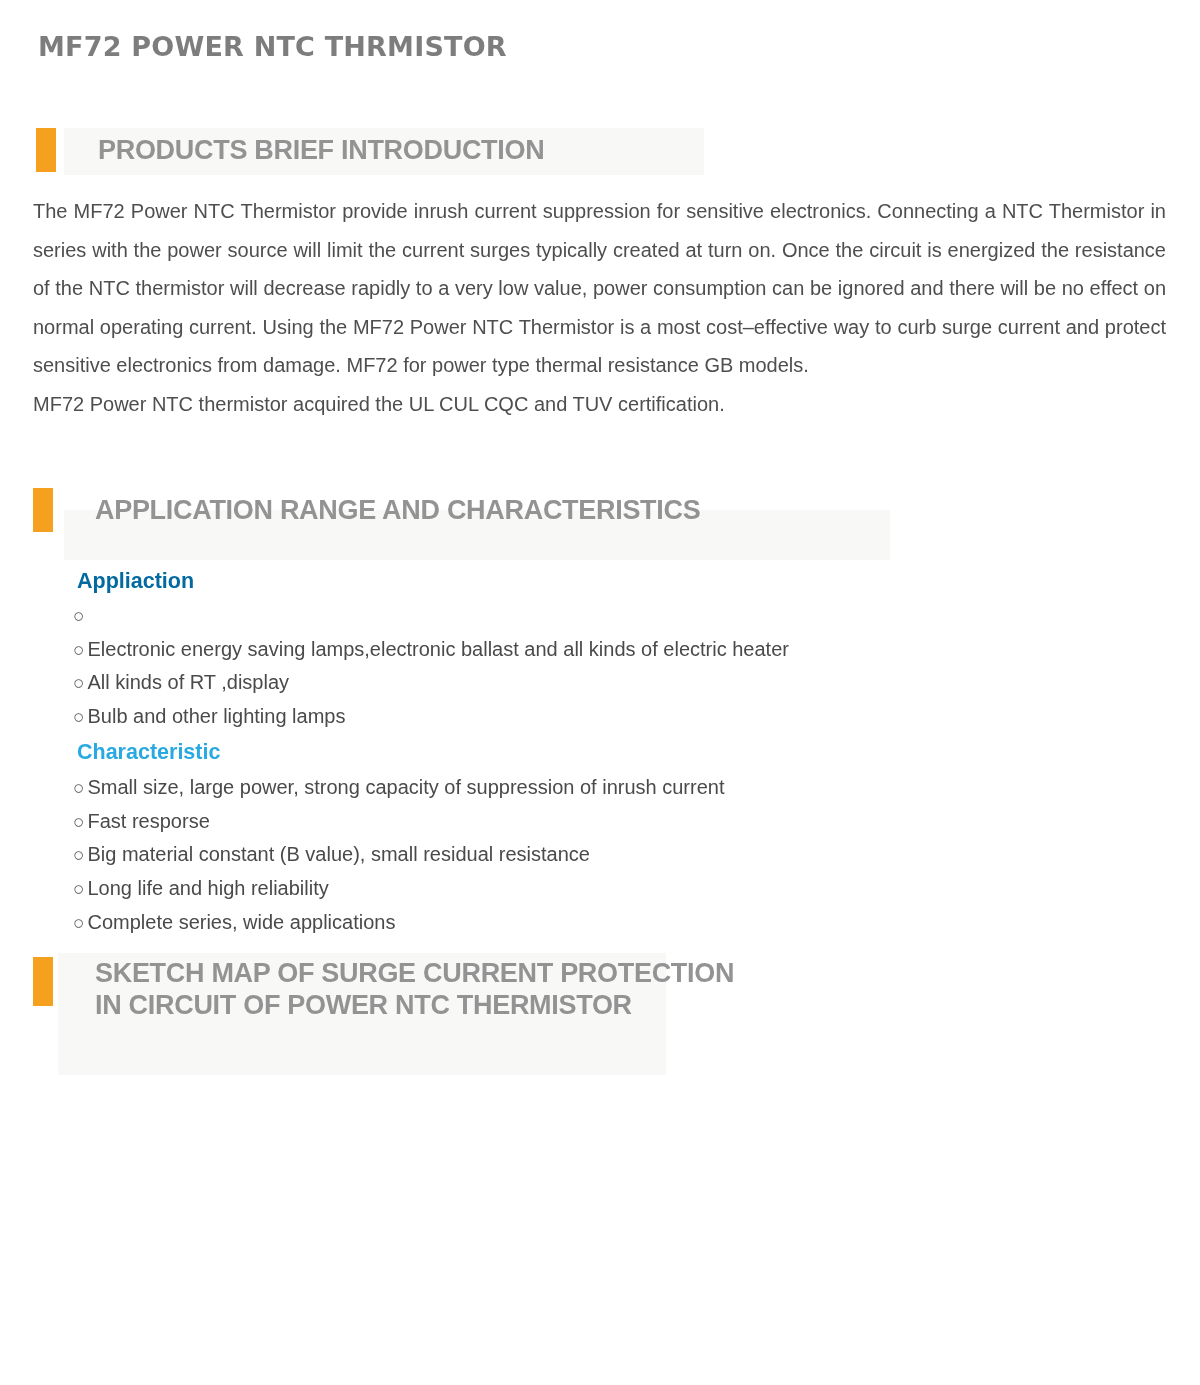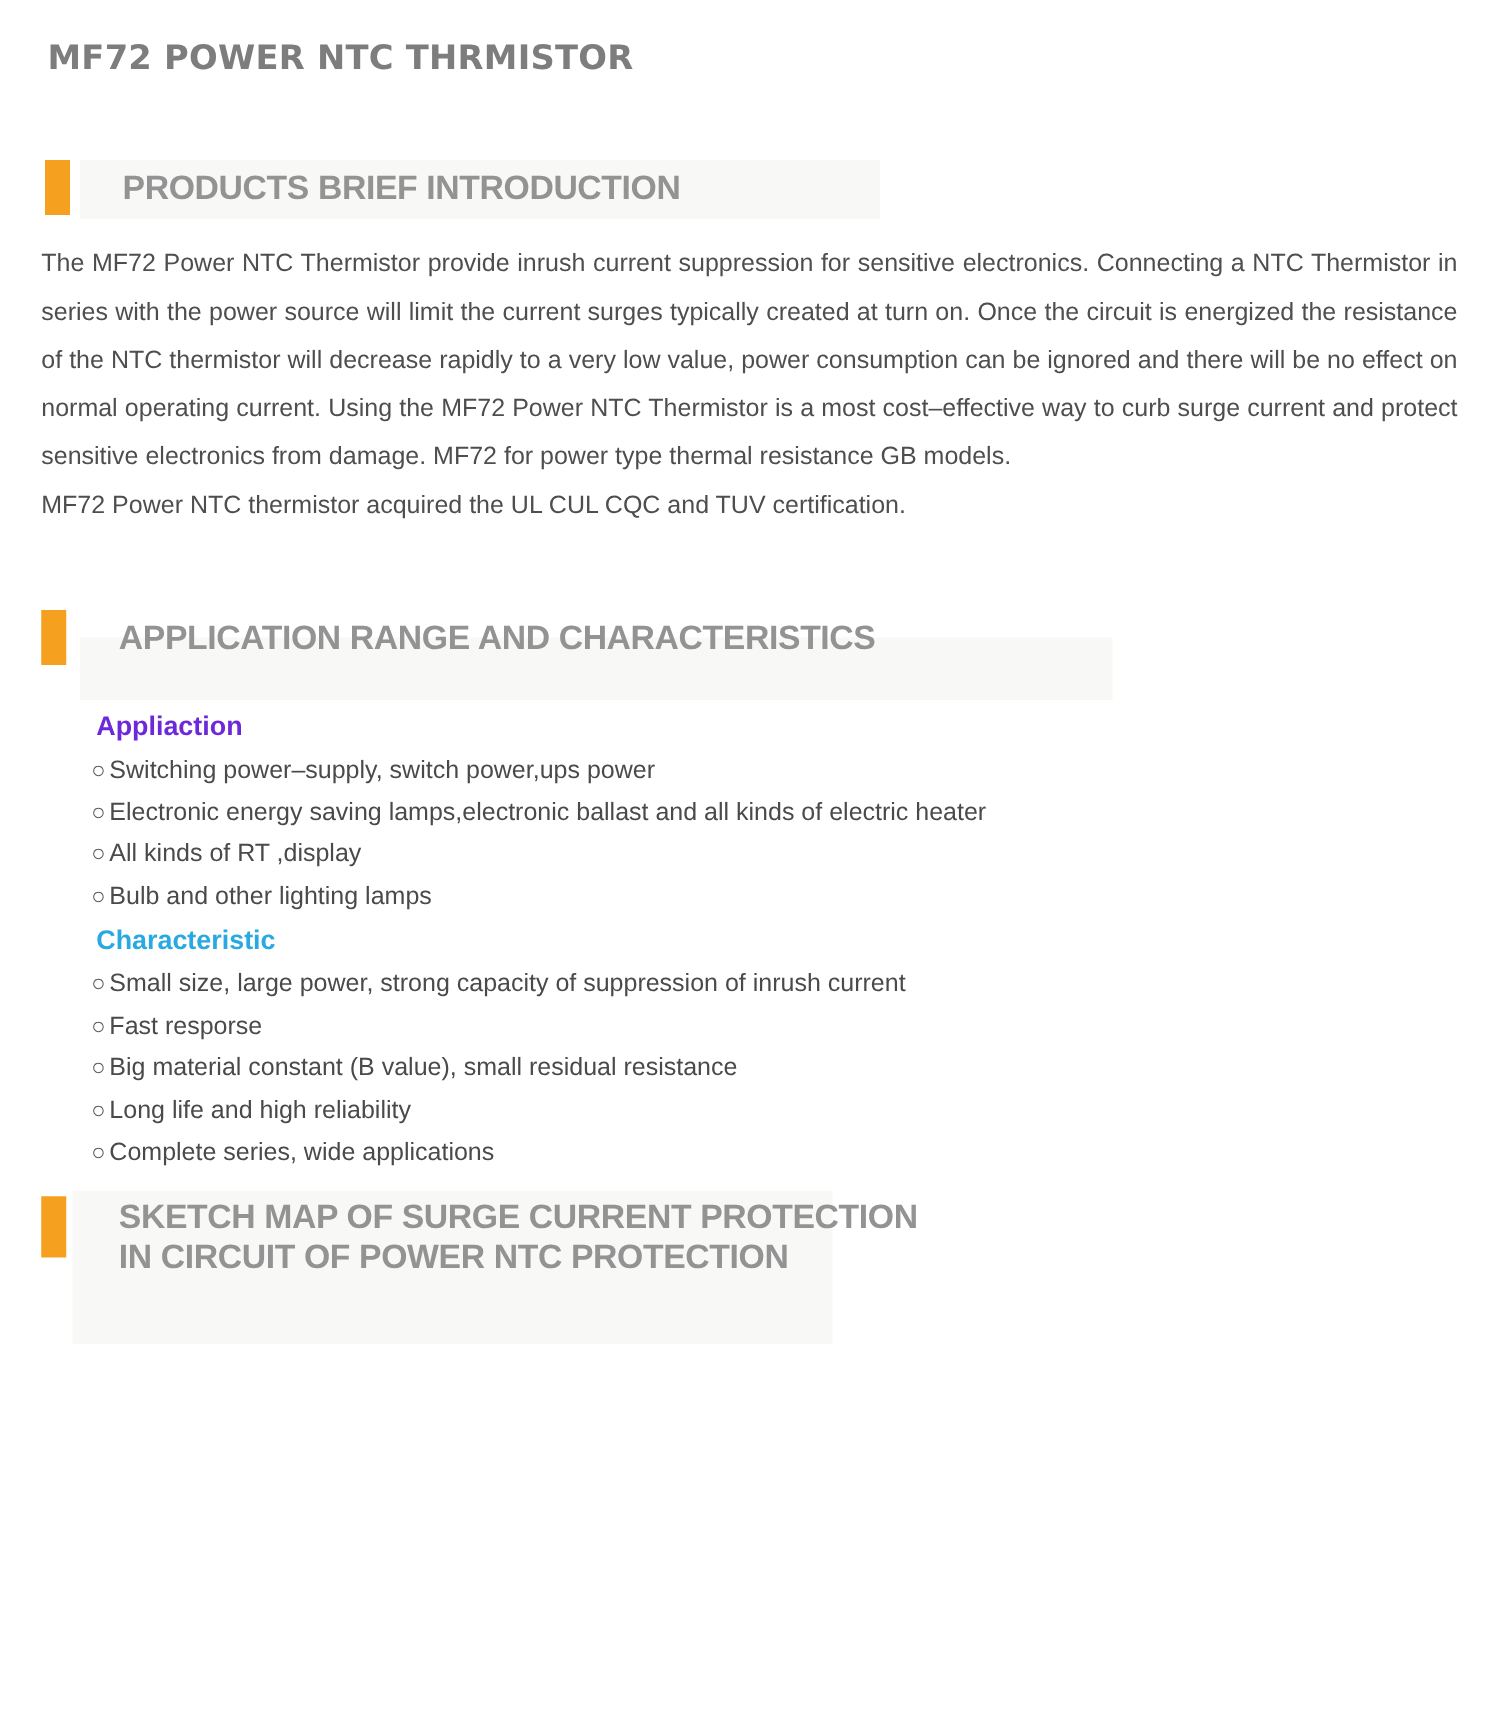--- a/index.html
+++ b/index.html
@@ -58,25 +58,24 @@
   <div class="para">
     <p class="justify">The MF72 Power NTC Thermistor provide inrush current suppression for sensitive electronics. Connecting a NTC Thermistor in series with the power source will limit the current surges typically created at turn on. Once the circuit is energized the resistance of the NTC thermistor will decrease rapidly to a very low value, power consumption can be ignored and there will be no effect on normal operating current. Using the MF72 Power NTC Thermistor is a most cost–effective way to curb surge current and protect sensitive electronics from damage. MF72 for power type thermal resistance GB models.</p>
     <p>MF72 Power NTC thermistor acquired the UL CUL CQC and TUV certification.</p>
   </div>
 
   <div class="shead" id="shead2">
     <span class="bar" style="background: rgb(245, 161, 31);"></span>
     <span class="htxt" style="color: rgb(147, 147, 147);">APPLICATION RANGE AND CHARACTERISTICS</span>
   </div>
 
-  <p class="bluehead" id="app-label" style="color: #6d28d9;">Appliaction</p>
+  <p class="bluehead" id="app-label" style="color: #0369a1;">Appliaction</p>
   <ul class="blist" id="app-list">
       <li>
         <span class="dot">○</span>
-        <span>Switching power–supply, switch power,ups power</span>
       </li>
       <li>
         <span class="dot">○</span>
         <span>Electronic energy saving lamps,electronic ballast and all kinds of electric heater</span>
       </li>
       <li>
         <span class="dot">○</span>
         <span>All kinds of RT ,display</span>
       </li>
       <li>
@@ -106,21 +105,21 @@
       <li>
         <span class="dot">○</span>
         <span>Complete series, wide applications</span>
       </li>
     </ul>
 
   <div class="shead" id="shead3">
     <span class="bar" style="background: rgb(245, 161, 31);"></span>
     <span class="htxt" style="color: rgb(147, 147, 147);">
       <span style="display:block">SKETCH MAP OF SURGE CURRENT PROTECTION</span>
-      <span style="display:block">IN CIRCUIT OF POWER NTC PROTECTION</span>
+      <span style="display:block">IN CIRCUIT OF POWER NTC THERMISTOR</span>
     </span>
   </div>
 
   <svg id="sketch-chart" width="700" height="280" viewBox="0 0 700 280" xmlns="http://www.w3.org/2000/svg">
       <line x1="156" y1="42" x2="156" y2="225" stroke="#3f3f3f" stroke-width="3"></line>
       <line x1="156" y1="225" x2="612" y2="225" stroke="#3f3f3f" stroke-width="2"></line>
       <polygon points="156,32 151.5,46 160.5,46" fill="#3f3f3f"></polygon>
       <polygon points="622,225 608,220.5 608,229.5" fill="#3f3f3f"></polygon>
       <polyline points="157,164.6 181.072,82 215.764,198.06 511,198.06" fill="none" stroke="#9c9c9c" stroke-width="1.6" stroke-dasharray="6 4"></polyline>
       <path d="M 157 196.94 C 159.36 194.23333333333332 166.44 184.01333333333332 171.16 180.7 C 175.88 177.38666666666666 180.305 175.66 185.32 177.06 C 190.33499999999998 178.46 195.822 184.10666666666665 201.25 189.1 C 206.678 194.09333333333333 215.115 204.03333333333333 217.888 207.02 L 511 207.02" fill="none" stroke="#474747" stroke-width="2.2"></path>

